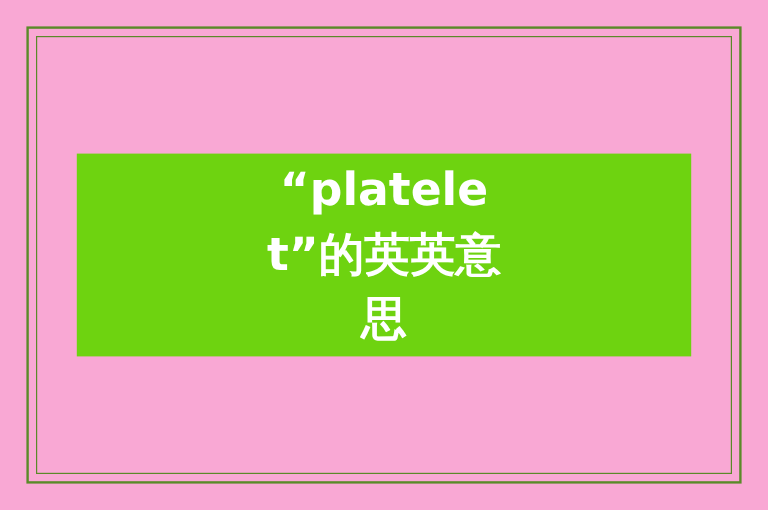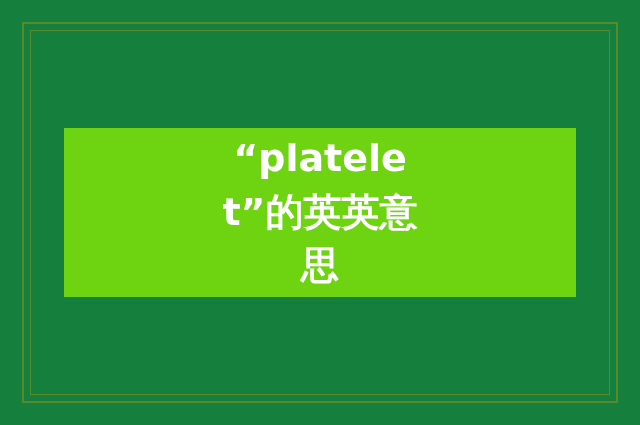--- a/index.html
+++ b/index.html
@@ -12,21 +12,21 @@
     height: 425px;
     overflow: hidden;
     font-family: "DejaVu Sans", "Liberation Sans", sans-serif;
   }
 
   
   .canvas {
     position: relative;
     width: 640px;
     height: 425px;
-    background: #15803d;
+    background: #f9a8d4;
     box-sizing: border-box;
   }
 
   
   .frame-outer {
     position: absolute;
     left: 22px;
     top: 22px;
     right: 22px;
     bottom: 22px;

